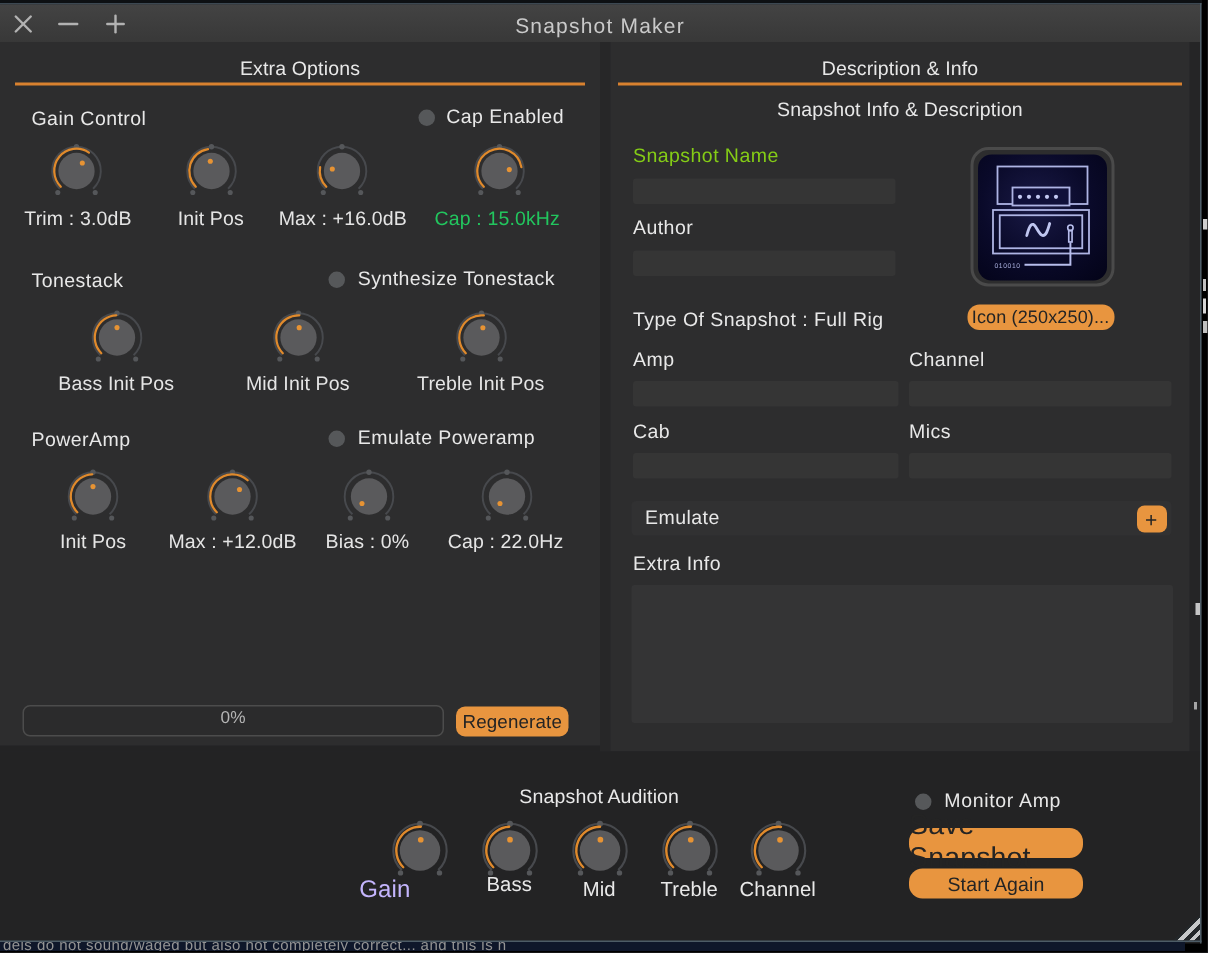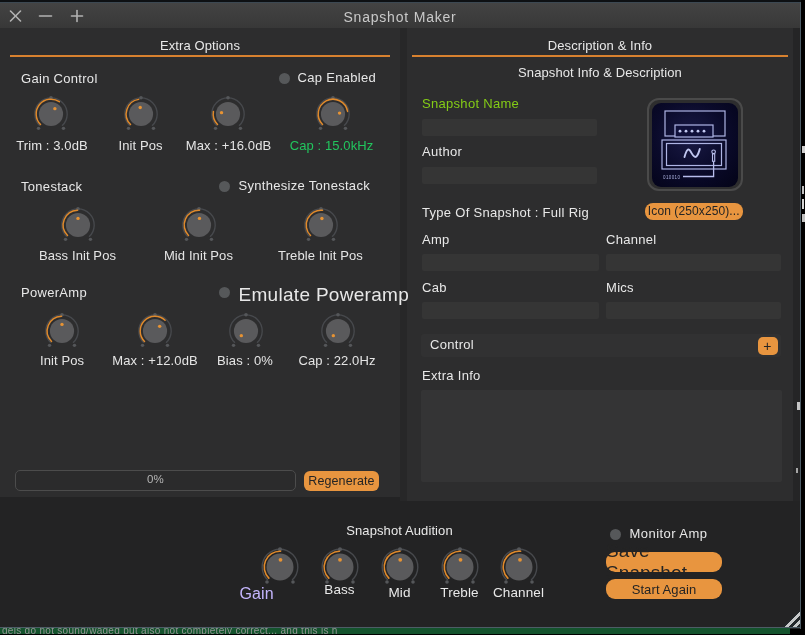--- a/index.html
+++ b/index.html
@@ -96,21 +96,21 @@
     <circle cx="26.0" cy="9.80" r="1.8" fill="#55575a"></circle>
     <path d="M15.53 36.47 A14.8 14.8 0 0 1 27.55 11.28" fill="none" stroke="#e08a2c" stroke-width="1.5" stroke-linecap="round"></path>
     <circle cx="26.0" cy="26.0" r="12.1" fill="#5a5a5c"></circle>
     <circle cx="26.92" cy="19.46" r="1.7" fill="#e69334"></circle>
   </svg>
 <div style="position:absolute;left:7.5px;top:248.4px;width:140px;text-align:center;font-size:13px;color:#e5e5e5;letter-spacing:.1px">Bass Init Pos</div>
 <div style="position:absolute;left:128.5px;top:248.4px;width:140px;text-align:center;font-size:13px;color:#e5e5e5;letter-spacing:.1px">Mid Init Pos</div>
 <div style="position:absolute;left:250.5px;top:248.4px;width:140px;text-align:center;font-size:13px;color:#e5e5e5;letter-spacing:.1px">Treble Init Pos</div>
 <div style="position:absolute;left:21px;top:285.4px;font-size:13px;color:#e8e8e8;letter-spacing:.3px;white-space:nowrap">PowerAmp</div>
 <div style="position:absolute;left:219.0px;top:287.0px;width:11.0px;height:11.0px;border-radius:50%;background:#56585a"></div>
-<div style="position:absolute;left:238.5px;top:284.4px;font-size:19px;color:#e8e8e8;letter-spacing:.3px;white-space:nowrap">Emulate Poweramp</div>
+<div style="position:absolute;left:238.5px;top:284.4px;font-size:13px;color:#e8e8e8;letter-spacing:.3px;white-space:nowrap">Emulate Poweramp</div>
 <svg style="position:absolute;left:36.0px;top:304.5px" width="52" height="52">
     <path d="M14.95 37.85 A16.2 16.2 0 1 1 37.05 37.85" fill="none" stroke="#47494d" stroke-width="1.3"></path>
     <circle cx="13.53" cy="40.34" r="1.7" fill="#55575a"></circle>
     <circle cx="38.47" cy="40.34" r="1.7" fill="#55575a"></circle>
     <circle cx="26.0" cy="9.80" r="1.8" fill="#55575a"></circle>
     <path d="M15.53 36.47 A14.8 14.8 0 0 1 25.48 11.21" fill="none" stroke="#e08a2c" stroke-width="1.5" stroke-linecap="round"></path>
     <circle cx="26.0" cy="26.0" r="12.1" fill="#5a5a5c"></circle>
     <circle cx="26.00" cy="19.40" r="1.7" fill="#e69334"></circle>
   </svg>
 <svg style="position:absolute;left:128.5px;top:304.5px" width="52" height="52">
@@ -178,21 +178,21 @@
       <circle cx="52" cy="28.2" r="1.4"></circle>
 </g>
 <path d="M32.5 54 C34.5 46.5 36.3 45 38.3 48 C40.3 51 41.3 54 43.3 54 C45.6 54 46.6 50 47.8 46" fill="none" stroke="#c0c6f0" stroke-width="1.9" stroke-linecap="round"></path>
 <circle cx="61.6" cy="48.8" r="1.8" fill="none" stroke="#b7bdec" stroke-width="1.1"></circle>
 <rect x="60.5" y="50.8" width="2.2" height="7.5" fill="none" stroke="#b7bdec" stroke-width="1.1"></rect>
 <path d="M61.6 58.5 L61.6 73.5 L31 73.5" fill="none" stroke="#b7bdec" stroke-width="1.3"></path>
 <text x="11" y="75.5" fill="#aab0dd" font-size="4.5" font-family="Liberation Sans" letter-spacing="0.4">010010</text>
 </svg>
 <div style="position:absolute;left:644.5px;top:203px;width:98.5px;height:16.5px;border-radius:8px;background:#e8953f;color:#242424;font-size:12px;display:flex;align-items:center;justify-content:center;letter-spacing:.1px">Icon (250x250)...</div>
 <div style="position:absolute;left:421px;top:334px;width:360px;height:23px;background:#313132;border-radius:3px"></div>
-<div style="position:absolute;left:430px;top:337.4px;font-size:13px;color:#e8e8e8;letter-spacing:.3px;white-space:nowrap">Control</div>
+<div style="position:absolute;left:430px;top:337.4px;font-size:13px;color:#e8e8e8;letter-spacing:.3px;white-space:nowrap">Emulate</div>
 <div style="position:absolute;left:757.5px;top:336.5px;width:20px;height:18px;border-radius:5px;background:#e8953f;color:#242424;font-size:14px;display:flex;align-items:center;justify-content:center;letter-spacing:.1px">+</div>
 <div style="position:absolute;left:422px;top:367.9px;font-size:13px;color:#e8e8e8;letter-spacing:.3px;white-space:nowrap">Extra Info</div>
 <div style="position:absolute;left:421px;top:390px;width:361px;height:92px;background:#343435;border-radius:2px"></div>
 <div style="position:absolute;left:299.5px;top:523.4px;width:200px;text-align:center;font-size:13px;color:#e9e9e9;letter-spacing:.1px">Snapshot Audition</div>
 <svg style="position:absolute;left:251.5px;top:539.0px" width="56" height="56">
     <path d="M15.86 41.02 A17.8 17.8 0 1 1 40.14 41.02" fill="none" stroke="#47494d" stroke-width="1.4"></path>
     <circle cx="15.01" cy="42.94" r="1.8" fill="#55575a"></circle>
     <circle cx="40.99" cy="42.94" r="1.8" fill="#55575a"></circle>
     <circle cx="28.0" cy="10.20" r="2.0" fill="#55575a"></circle>
     <path d="M16.83 39.17 A15.8 15.8 0 0 1 28.55 12.21" fill="none" stroke="#e08a2c" stroke-width="1.6" stroke-linecap="round"></path>
@@ -238,20 +238,20 @@
 <div style="position:absolute;left:239.5px;top:584.6px;width:80px;text-align:left;font-size:16px;color:#c4b5fd;letter-spacing:.1px">Gain</div>
 <div style="position:absolute;left:299.5px;top:582px;width:80px;text-align:center;font-size:13.5px;color:#e9e9e9;letter-spacing:.1px">Bass</div>
 <div style="position:absolute;left:359.5px;top:584.6px;width:80px;text-align:center;font-size:13.5px;color:#e9e9e9;letter-spacing:.1px">Mid</div>
 <div style="position:absolute;left:419.5px;top:584.6px;width:80px;text-align:center;font-size:13.5px;color:#e9e9e9;letter-spacing:.1px">Treble</div>
 <div style="position:absolute;left:478.5px;top:584.6px;width:80px;text-align:center;font-size:13.5px;color:#e9e9e9;letter-spacing:.1px">Channel</div>
 <div style="position:absolute;left:610.0px;top:528.5px;width:11.0px;height:11.0px;border-radius:50%;background:#56585a"></div>
 <div style="position:absolute;left:629.5px;top:525.9px;font-size:13px;color:#e8e8e8;letter-spacing:.45px;white-space:nowrap">Monitor Amp</div>
 <div style="position:absolute;left:606px;top:552px;width:116px;height:20px;border-radius:9px;background:#e8953f;color:#242424;font-size:19px;display:flex;align-items:center;justify-content:center;letter-spacing:.1px">Save Snapshot</div>
 <div style="position:absolute;left:606px;top:579px;width:116px;height:20px;border-radius:9px;background:#e8953f;color:#242424;font-size:13px;display:flex;align-items:center;justify-content:center;letter-spacing:.1px">Start Again</div>
 <div style="position:absolute;left:782px;top:610px;width:18px;height:17px;clip-path:polygon(100% 0,100% 100%,0 100%);background:repeating-linear-gradient(135deg,#23272a 0 3.1px,#c6c8c9 3.1px 5.5px)"></div>
-<div style="position:absolute;left:0;top:628px;width:790px;height:6px;background:#14532d;overflow:hidden">
+<div style="position:absolute;left:0;top:628px;width:790px;height:6px;background:#0f172a;overflow:hidden">
     <div style="position:absolute;left:2px;top:-3.5px;font-size:10px;color:#949494;letter-spacing:.3px;white-space:nowrap">dels do not sound/waged but also not completely correct...  and this is h</div>
   </div>
 <div style="position:absolute;left:802px;top:146px;width:3px;height:7px;background:#cfcfcf"></div>
 <div style="position:absolute;left:802px;top:186px;width:2px;height:8px;background:#c0c0c0"></div>
 <div style="position:absolute;left:802px;top:199px;width:2px;height:10px;background:#d5d5d5"></div>
 <div style="position:absolute;left:802px;top:214px;width:3px;height:8px;background:#c0c0c0"></div>
 <div style="position:absolute;left:797px;top:402px;width:3px;height:8px;background:#c5c5c5"></div>
 <div style="position:absolute;left:796px;top:468px;width:2px;height:5px;background:#a5a5a5"></div>
 </body></html>

